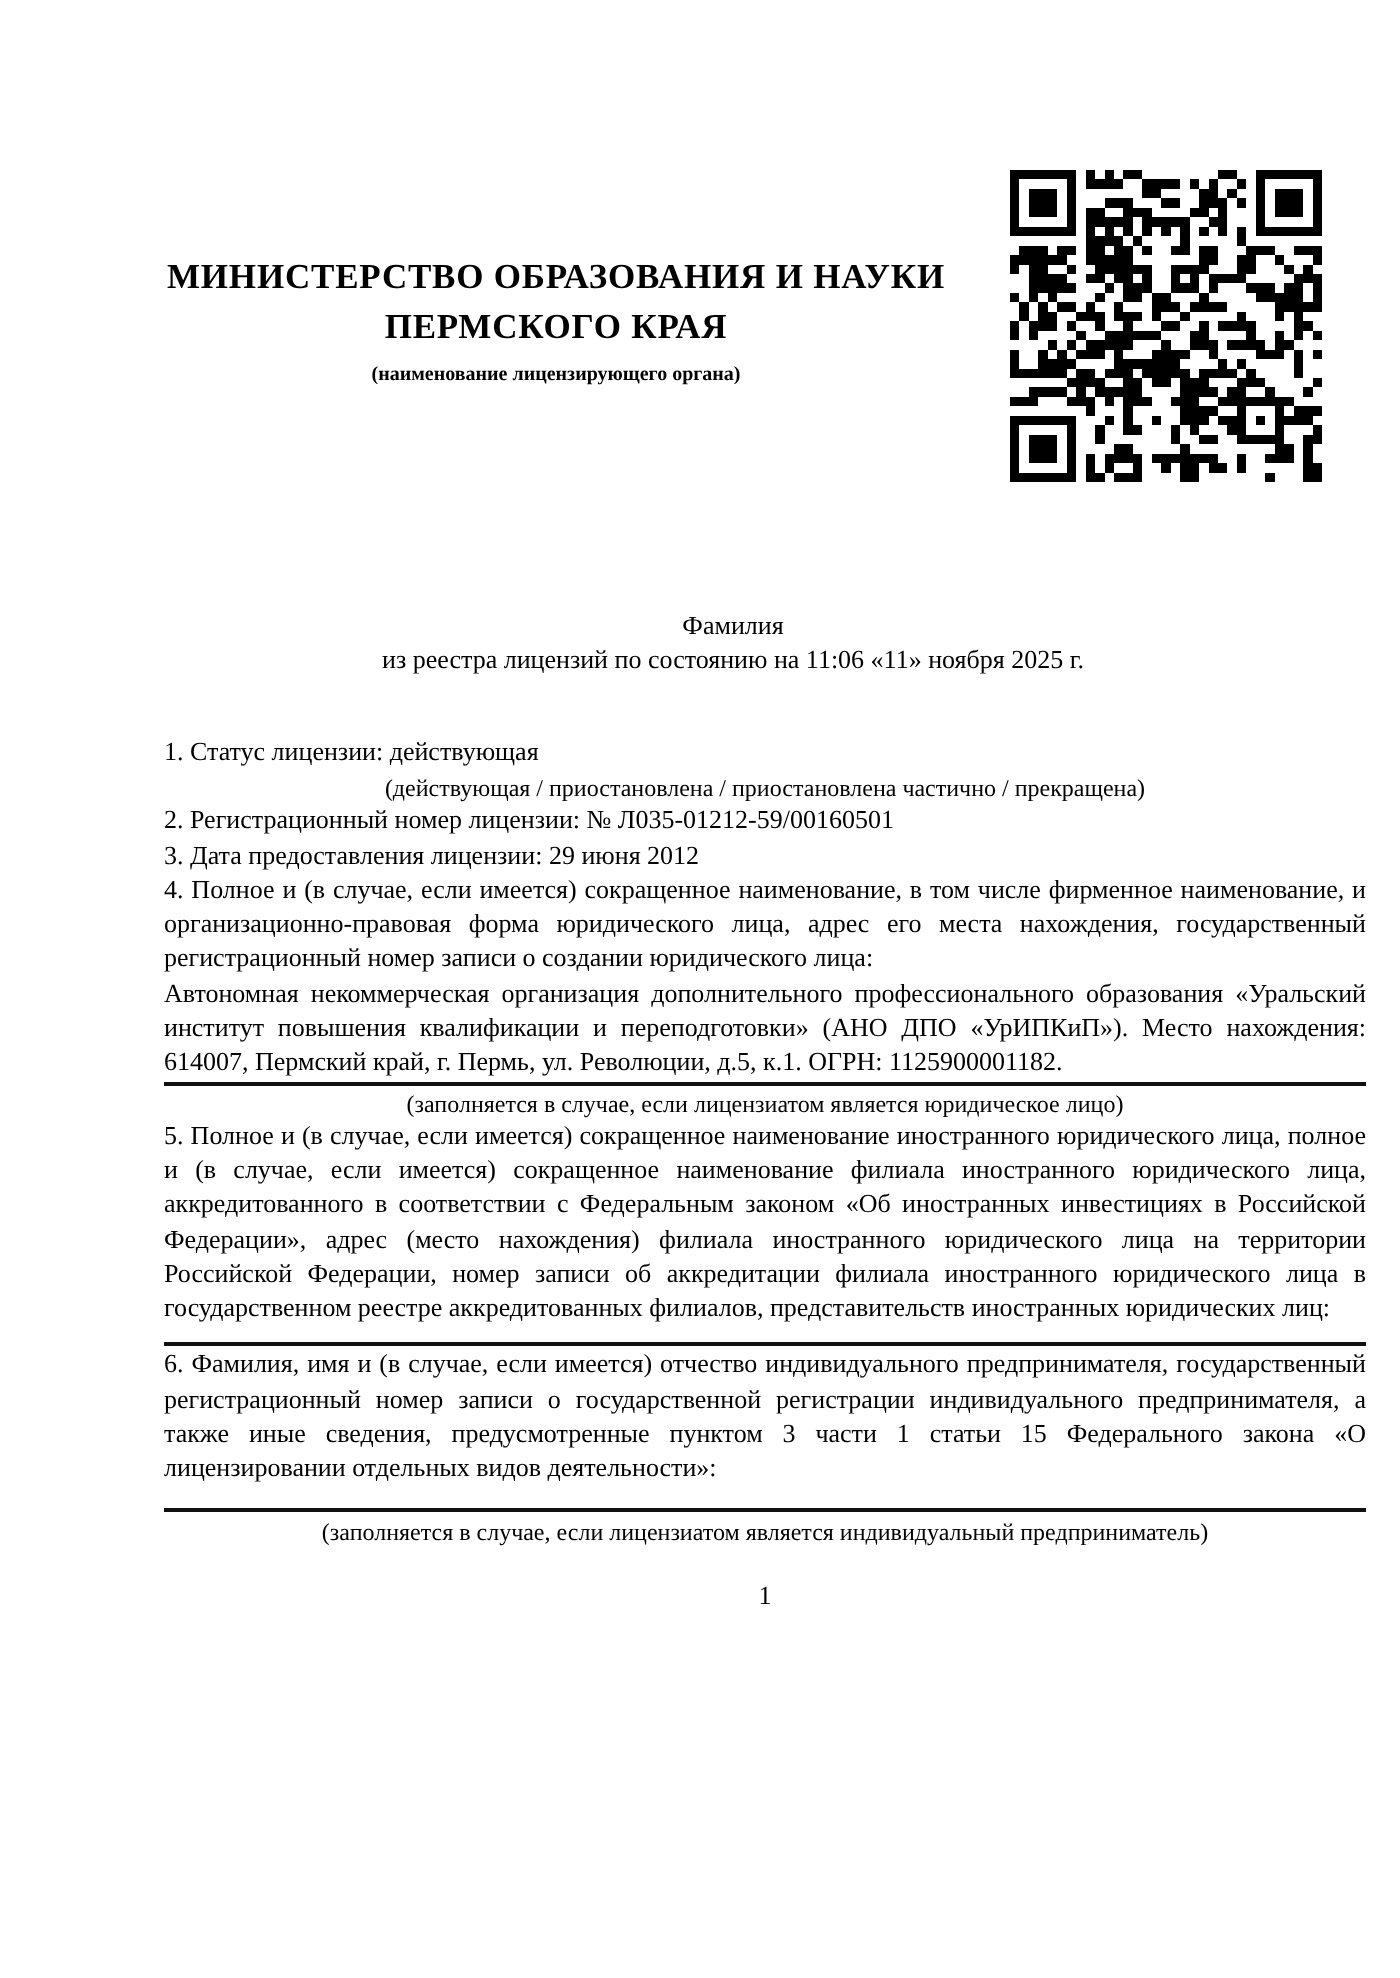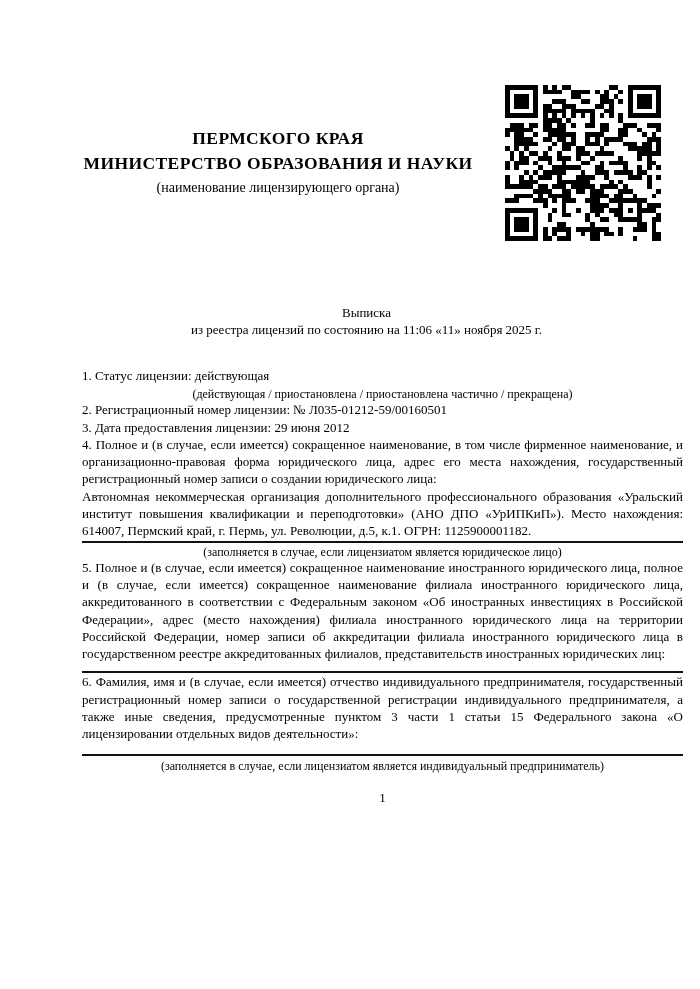--- a/index.html
+++ b/index.html
@@ -11,21 +11,21 @@
   }
   .page { position: relative; width: 700px; height: 989px; background: #ffffff; }
 
   
   .qr { position: absolute; left: 505px; top: 85px; width: 156px; height: 156px; }
   .qr svg { display: block; width: 156px; height: 156px; shape-rendering: crispEdges; }
   .hdr { position: absolute; left: 66px; top: 126px; width: 424px; text-align: center; }
   .ministry {
     font-weight: bold; font-size: 17.5px; line-height: 25px; letter-spacing: 0.4px;
   }
-  .hdr-caption { font-size: 14px; line-height: 12px; margin-top: 6px; }
+  .hdr-caption { font-size: 10px; line-height: 12px; margin-top: 6px; font-weight: bold; }
 
   
   .doc-title { position: absolute; left: 66px; top: 304px; width: 601px; text-align: center;
                font-size: 13px; line-height: 17px; }
 
   
   .items { position: absolute; left: 82px; top: 367px; width: 601px;
            font-size: 13px; line-height: 17.3px; }
   .items p { margin: 0; }
   .para { text-align: justify; }
@@ -601,27 +601,27 @@
         <rect x="13" y="32" width="1" height="1"></rect>
         <rect x="18" y="32" width="1" height="1"></rect>
         <rect x="19" y="32" width="1" height="1"></rect>
         <rect x="27" y="32" width="1" height="1"></rect>
         <rect x="31" y="32" width="1" height="1"></rect>
         <rect x="32" y="32" width="1" height="1"></rect>
       </svg>
   </div>
 
   <div class="hdr">
+    <div class="ministry">МИНИСТЕРСТВО ОБРАЗОВАНИЯ И НАУКИ</div>
     <div class="ministry">ПЕРМСКОГО КРАЯ</div>
-    <div class="ministry">МИНИСТЕРСТВО ОБРАЗОВАНИЯ И НАУКИ</div>
     <div class="hdr-caption">(наименование лицензирующего органа)</div>
   </div>
 
   <div class="doc-title">
-    <div>Выписка</div>
+    <div>Фамилия</div>
     <div>из реестра лицензий по состоянию на 11:06 «11» ноября 2025 г.</div>
   </div>
 
   <div class="items">
 
     <p>1. Статус лицензии: действующая</p>
     <div class="form-caption mt-cap1">(действующая / приостановлена / приостановлена частично / прекращена)</div>
 
     <p class="mt-p2">2. Регистрационный номер лицензии: № Л035-01212-59/00160501</p>
 

